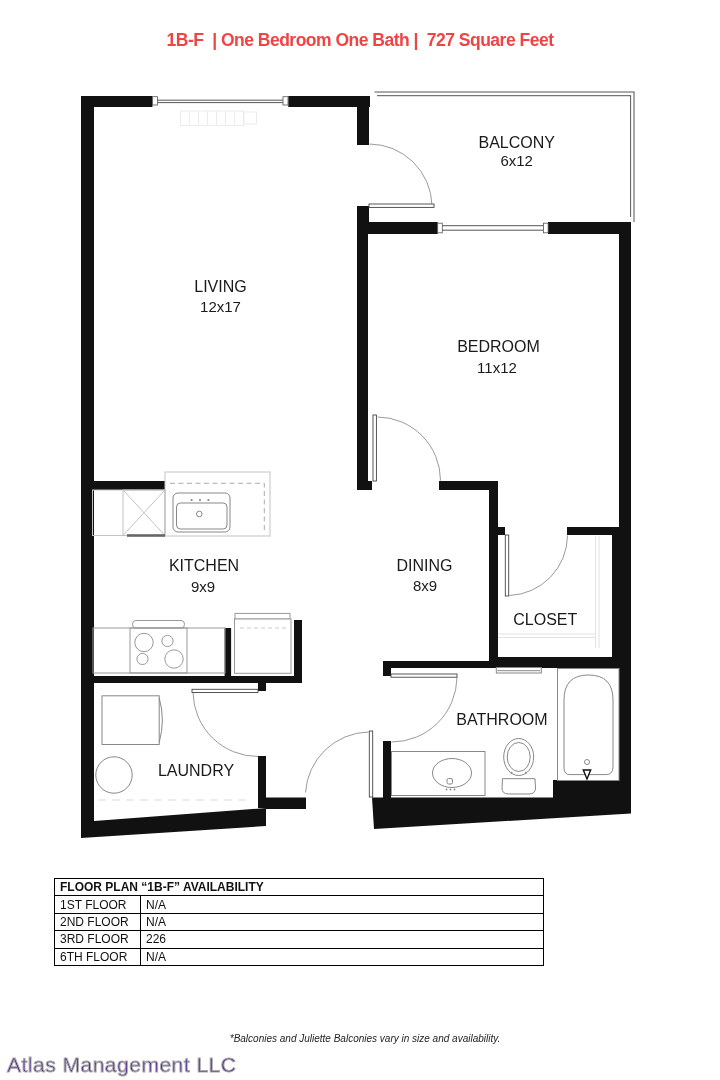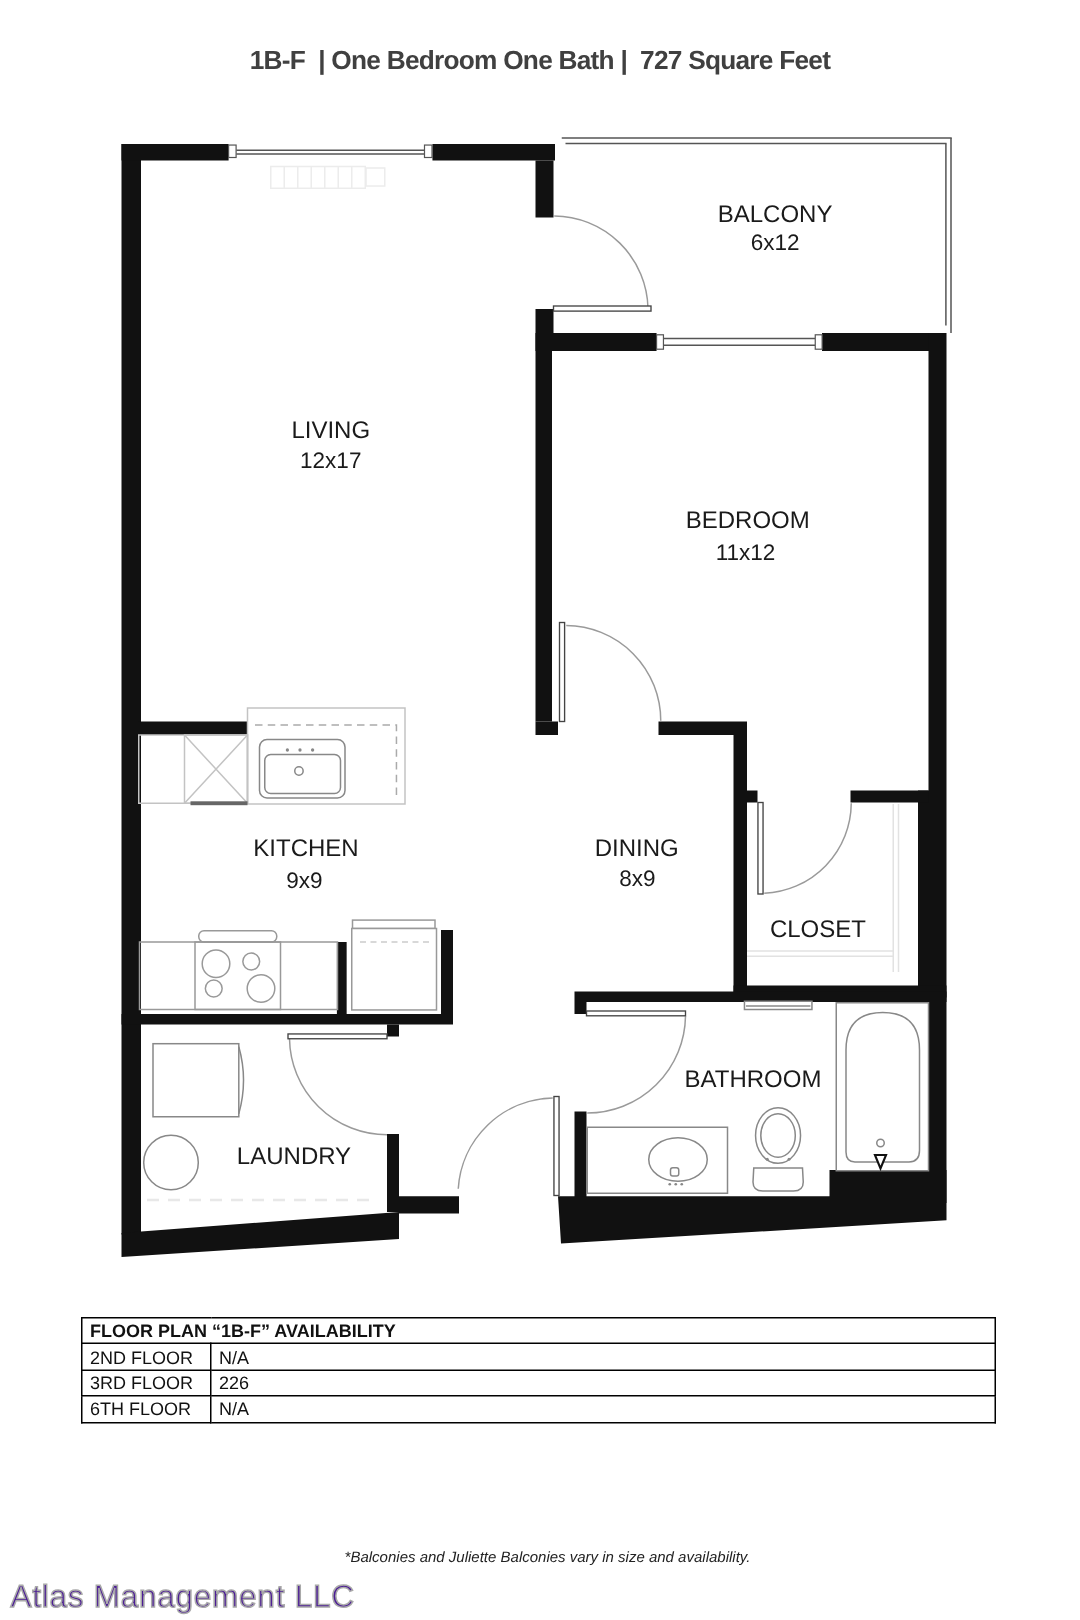--- a/index.html
+++ b/index.html
@@ -1,20 +1,20 @@
 <!DOCTYPE html>
 <html><head>
 <meta charset="utf-8">
 <style>
 html,body{margin:0;padding:0;background:#fff;}
 body{width:720px;height:1080px;position:relative;font-family:"Liberation Sans",sans-serif;overflow:hidden;}
-#title{position:absolute;left:0;top:30px;width:720px;text-align:center;font-weight:bold;font-size:17.5px;color:#404040;letter-spacing:-0.5px;}
+#title{position:absolute;left:0;top:30px;width:720px;text-align:center;font-weight:bold;font-size:17.5px;color:#ef4444;letter-spacing:-0.5px;}
 #plan{position:absolute;left:0;top:0;}
 #tablewrap{position:absolute;left:54px;top:878px;width:610px;}
-table{border-collapse:collapse;width:610px;table-layout:fixed;}
+table{border-collapse:collapse;width:490px;table-layout:fixed;}
 td{border:1px solid #000;font-size:12px;color:#111;padding:0 0 0 5px;height:16.4px;vertical-align:middle;white-space:nowrap;}
 tr.b td{font-weight:bold;}
 #foot{position:absolute;left:5px;top:1033px;width:720px;text-align:center;font-style:italic;font-size:10px;color:#222;}
 #wm{position:absolute;left:7px;top:1037px;font-size:21px;color:#4c1d95;-webkit-text-stroke:1px #a9a9a9;letter-spacing:0.5px;margin-top:16px;}
 </style>
 </head>
 <body>
 <div id="title">1B-F&nbsp; | One Bedroom One Bath |&nbsp; 727 Square Feet</div>
 <svg id="plan" width="720" height="870" viewBox="0 0 720 870">
 <g fill="#111" stroke="none">
@@ -209,20 +209,24 @@
 <table>
 <colgroup>
         <col style="width:86px">
         <col>
       </colgroup>
 <tbody>
         <tr class="b">
           <td colspan="2">FLOOR PLAN “1B-F” AVAILABILITY</td>
         </tr>
 <tr>
+          <td>1ST FLOOR</td>
+          <td>N/A</td>
+        </tr>
+<tr>
           <td>2ND FLOOR</td>
           <td>N/A</td>
         </tr>
 <tr>
           <td>3RD FLOOR</td>
           <td>226</td>
         </tr>
 <tr>
           <td>6TH FLOOR</td>
           <td>N/A</td>

